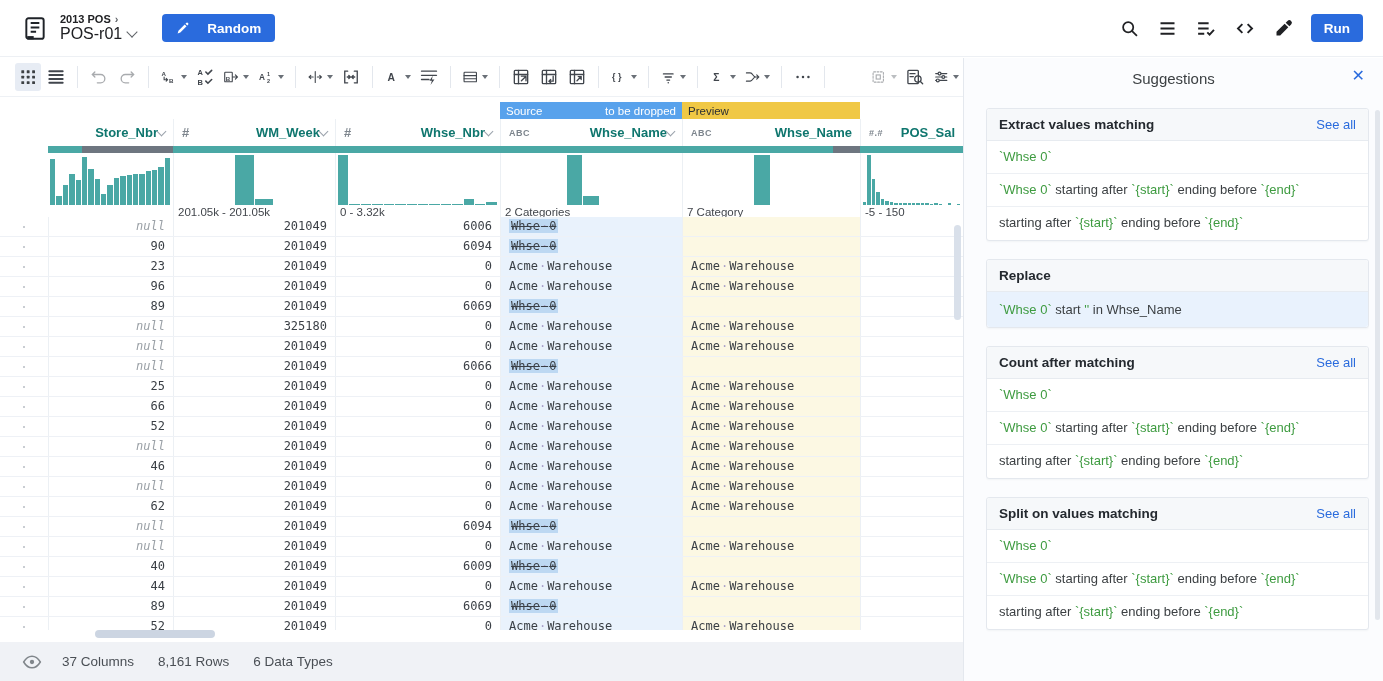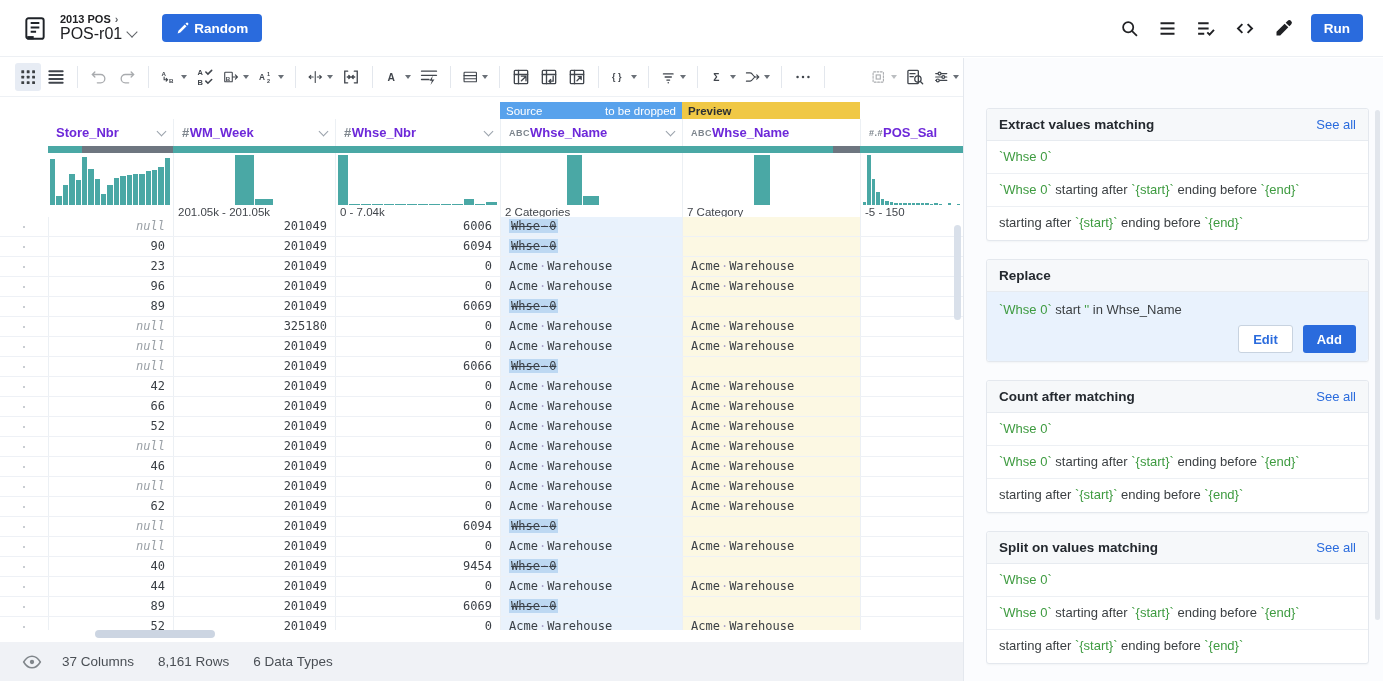--- a/index.html
+++ b/index.html
@@ -17,21 +17,21 @@
           border-bottom:1px solid #edf0f4;display:flex;align-items:center}
   .logo{margin-left:22px}
   .crumbs{margin-left:12px;line-height:1.1}
   .crumb{font-size:11px;font-weight:bold;color:#202124;display:flex;align-items:center;gap:4px}
   .crumb .chev{color:#5f6368;font-size:11px}
   .title-row{display:flex;align-items:center;gap:6px}
   .title{font-size:16px;color:#202124}
   .chevdown{width:8px;height:8px;border-right:1.6px solid #5f6368;border-bottom:1.6px solid #5f6368;
             transform:rotate(45deg);margin-top:-4px}
   .btn-blue{background:var(--accent);color:#fff;border:none;border-radius:4px;height:28px;
-            display:flex;align-items:center;gap:5px;padding:0 14px;font-size:13.5px;font-weight:bold;
+            display:flex;align-items:center;gap:18px;padding:0 14px;font-size:13.5px;font-weight:bold;
             font-family:"Liberation Sans",sans-serif;cursor:pointer}
   .btn-random{margin-left:26px}
   .top-right{position:absolute;right:20px;top:14px;display:flex;align-items:center;gap:17px}
   .tico{color:#202124}
   
   .toolbar{position:absolute;left:0;top:58px;width:963px;height:39px;display:flex;align-items:center;
            padding-left:14px;border-bottom:1px solid #eef1f5;background:#fff}
   .tb-item{height:28px;min-width:26px;display:flex;align-items:center;justify-content:center;gap:2px;
            padding:0 3px;border-radius:3px;color:#41464d;margin:0 1px}
   .tb-item.active{background:#e7ecf4}
@@ -39,27 +39,27 @@
   .tb-sep{width:1px;height:22px;background:#e3e7ed;margin:0 7px;flex:none}
   .tb-gap{width:34px;flex:none}
   .caret{width:0;height:0;border-left:3.5px solid transparent;border-right:3.5px solid transparent;
          border-top:4px solid #6a7077;margin-left:2px}
   
   .grid{position:absolute;left:0;top:97px;width:963px;height:545px;overflow:hidden;background:#fff}
   .header-strip{display:flex;padding-left:48px;margin-top:5px}
   .colh{flex:none}
   .colh .banner{height:17px;display:flex;align-items:center;font-size:11.5px;padding:0 6px}
   .banner.src{background:var(--srcblue);color:#fff}
-  .banner.prev{background:var(--prevyellow);color:#2c2f33;font-weight:bold}
+  .banner.prev{background:var(--prevyellow);color:#2c2f33;font-weight:normal}
   .banner .note{margin-left:auto;font-weight:normal}
   .colname{height:27px;display:flex;align-items:center;padding:0 8px;border-left:1px solid #ecf0f4}
   .colh:first-child .colname{border-left:none}
   .ticon{font-size:9px;font-weight:bold;color:#7d858d;letter-spacing:.5px;flex:none}
   .ticon.hash{font-size:13px}
-  .cname{flex:1;text-align:left;font-size:13px;font-weight:bold;color:#6d28d9;white-space:nowrap;overflow:hidden}
+  .cname{flex:1;text-align:right;font-size:13px;font-weight:bold;color:#0f766e;white-space:nowrap;overflow:hidden}
   .hcaret{width:7px;height:7px;border-right:1.4px solid #9aa2ab;border-bottom:1.4px solid #9aa2ab;
           transform:rotate(45deg);margin-top:-3px;flex:none}
   .qbar{height:7px;display:flex}
   .qbar .valid{background:var(--teal)}
   .qbar .missing{background:var(--qgray)}
   .hist{height:52px;display:flex;align-items:flex-end;padding:2px 2px 0 2px;border-left:1px solid #ecf0f4}
   .colh:first-child .hist{border-left:none}
   .hist .bar{flex:1;margin-right:1px;background:var(--teal)}
   .range{height:14px;font-size:11.5px;color:#41454b;padding:1px 0 0 4px;white-space:nowrap;overflow:hidden;
          border-left:1px solid #ecf0f4}
@@ -436,21 +436,21 @@
           <div class="bar" style="height: 1px;"></div>
           <div class="bar" style="height: 1px;"></div>
           <div class="bar" style="height: 1px;"></div>
           <div class="bar" style="height: 1px;"></div>
           <div class="bar" style="height: 1px;"></div>
           <div class="bar" style="height: 1px;"></div>
           <div class="bar" style="height: 6px;"></div>
           <div class="bar" style="height: 1px;"></div>
           <div class="bar" style="height: 3.5px;"></div>
         </div>
-        <div class="range">0 - 7.04k</div>
+        <div class="range">0 - 3.32k</div>
       </div>
       <div class="colh" style="width: 182px;">
         <div class="banner src">
           <span>Source</span>
           <span class="note">to be dropped</span>
         </div>
         <div class="colname">
           <span class="ticon">ABC</span>
           <span class="cname">Whse_Name</span>
           <span class="hcaret"></span>
@@ -621,21 +621,21 @@
         <div class="cell num" style="width: 162px;">201049</div>
         <div class="cell num" style="width: 165px;">6066</div>
         <div class="cell src" style="width: 182px;"><span class="strike">Whse<span class="ws">·</span>0</span></div>
         <div class="cell prev" style="width: 178px;"></div>
         <div class="cell" style="width: 103px;"></div>
       </div>
       <div class="grow">
         <div class="gut">
           <i></i>
         </div>
-        <div class="cell num" style="width: 125px;">42</div>
+        <div class="cell num" style="width: 125px;">25</div>
         <div class="cell num" style="width: 162px;">201049</div>
         <div class="cell num" style="width: 165px;">0</div>
         <div class="cell src" style="width: 182px;">Acme<span class="ws">·</span>Warehouse</div>
         <div class="cell prev" style="width: 178px;">Acme<span class="ws">·</span>Warehouse</div>
         <div class="cell" style="width: 103px;"></div>
       </div>
       <div class="grow">
         <div class="gut">
           <i></i>
         </div>
@@ -722,21 +722,21 @@
         <div class="cell src" style="width: 182px;">Acme<span class="ws">·</span>Warehouse</div>
         <div class="cell prev" style="width: 178px;">Acme<span class="ws">·</span>Warehouse</div>
         <div class="cell" style="width: 103px;"></div>
       </div>
       <div class="grow">
         <div class="gut">
           <i></i>
         </div>
         <div class="cell num" style="width: 125px;">40</div>
         <div class="cell num" style="width: 162px;">201049</div>
-        <div class="cell num" style="width: 165px;">9454</div>
+        <div class="cell num" style="width: 165px;">6009</div>
         <div class="cell src" style="width: 182px;"><span class="strike">Whse<span class="ws">·</span>0</span></div>
         <div class="cell prev" style="width: 178px;"></div>
         <div class="cell" style="width: 103px;"></div>
       </div>
       <div class="grow">
         <div class="gut">
           <i></i>
         </div>
         <div class="cell num" style="width: 125px;">44</div>
         <div class="cell num" style="width: 162px;">201049</div>
@@ -778,40 +778,40 @@
       <path d="M2 9c3-5 6.5-7 10-7s7 2 10 7c-3 5-6.5 7-10 7S5 14 2 9z"></path>
       <circle cx="12" cy="9" r="2.6" fill="#80868b" stroke="none"></circle>
       </svg>
   </span>
   <span class="item">37 Columns</span>
   <span class="item">8,161 Rows</span>
   <span class="item">6 Data Types</span>
 </div>
 
 <div class="panel">
+  <div class="panel-head">
+    <span>Suggestions</span>
+    <span class="close">✕</span>
+  </div>
   <div class="cards" id="cards">
       <div class="card">
         <div class="card-head">
           <span class="card-title">Extract values matching</span>
           <span class="see-all">See all</span>
         </div>
         <div class="s-row"><span class="code">`Whse 0`</span></div>
         <div class="s-row"><span class="code">`Whse 0`</span><span> starting after </span><span class="code">`{start}`</span><span> ending before </span><span class="code">`{end}`</span></div>
         <div class="s-row"><span>starting after </span><span class="code">`{start}`</span><span> ending before </span><span class="code">`{end}`</span></div>
       </div>
       <div class="card">
         <div class="card-head">
           <span class="card-title">Replace</span>
         </div>
         <div class="sel-row">
           <div class="txt"><span class="code">`Whse 0`</span><span> start </span><span class="code">''</span><span> in Whse_Name</span></div>
-          <div class="btns">
-            <button class="btn-edit">Edit</button>
-            <button class="btn-add">Add</button>
-          </div>
         </div>
       </div>
       <div class="card">
         <div class="card-head">
           <span class="card-title">Count after matching</span>
           <span class="see-all">See all</span>
         </div>
         <div class="s-row"><span class="code">`Whse 0`</span></div>
         <div class="s-row"><span class="code">`Whse 0`</span><span> starting after </span><span class="code">`{start}`</span><span> ending before </span><span class="code">`{end}`</span></div>
         <div class="s-row"><span>starting after </span><span class="code">`{start}`</span><span> ending before </span><span class="code">`{end}`</span></div>

